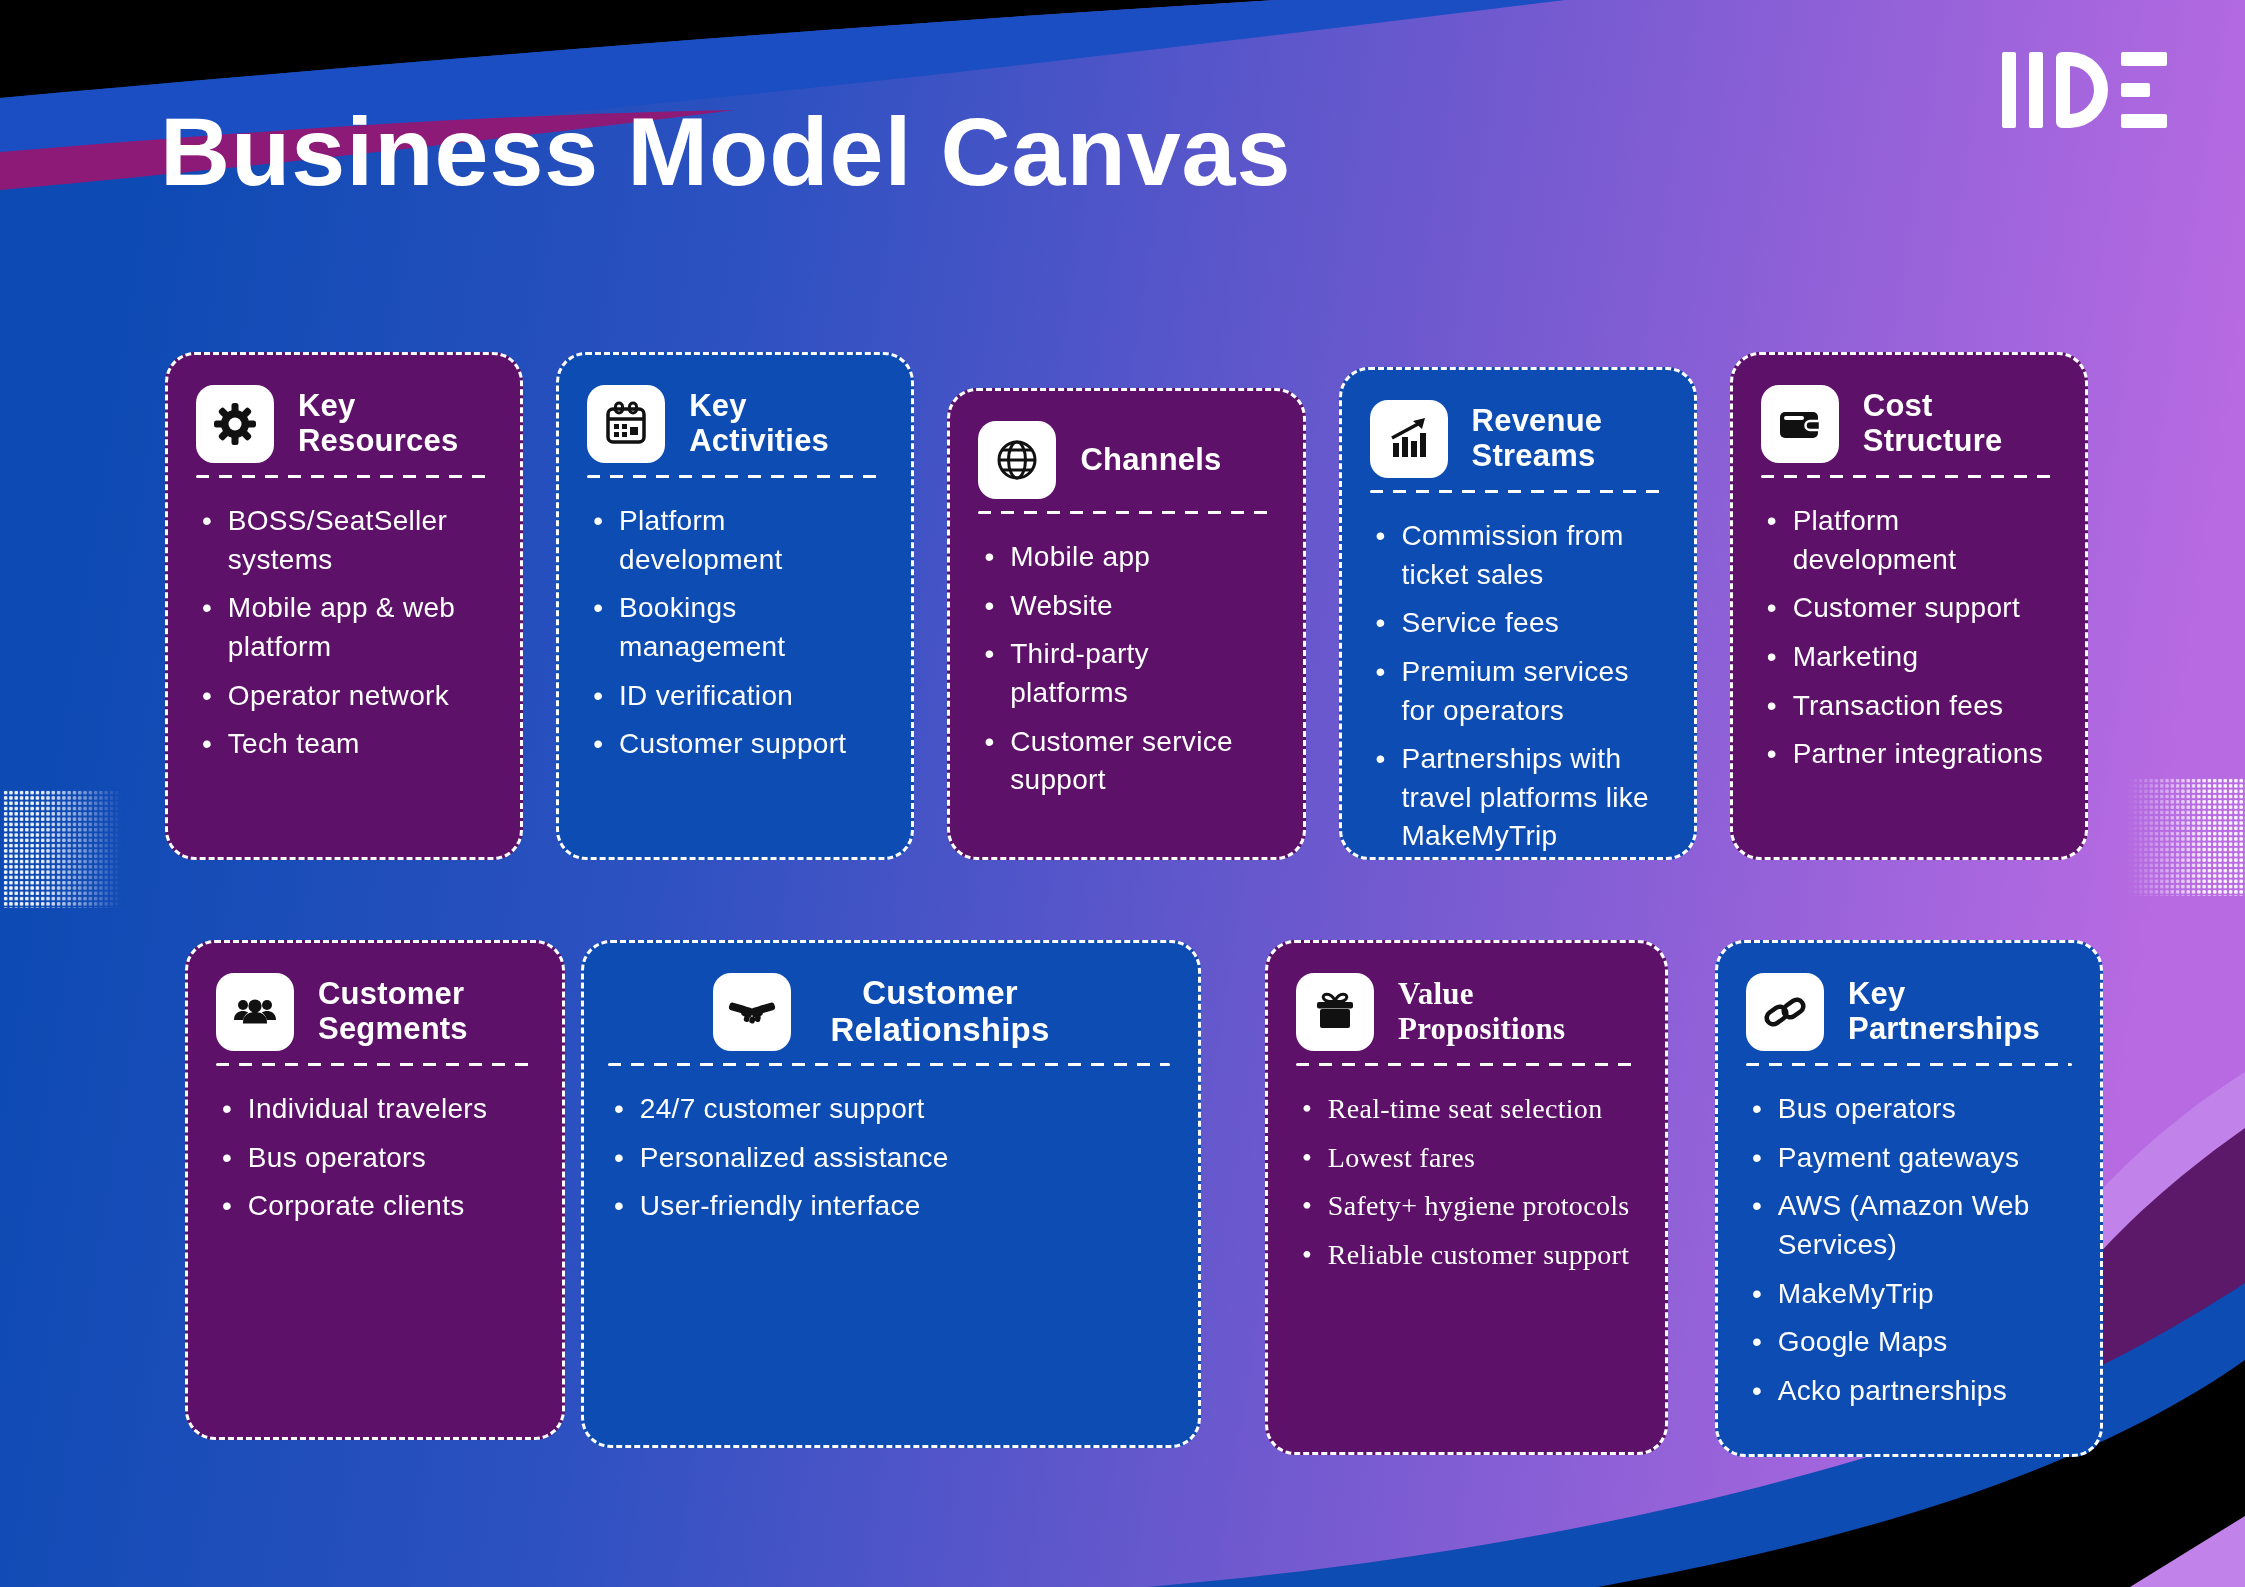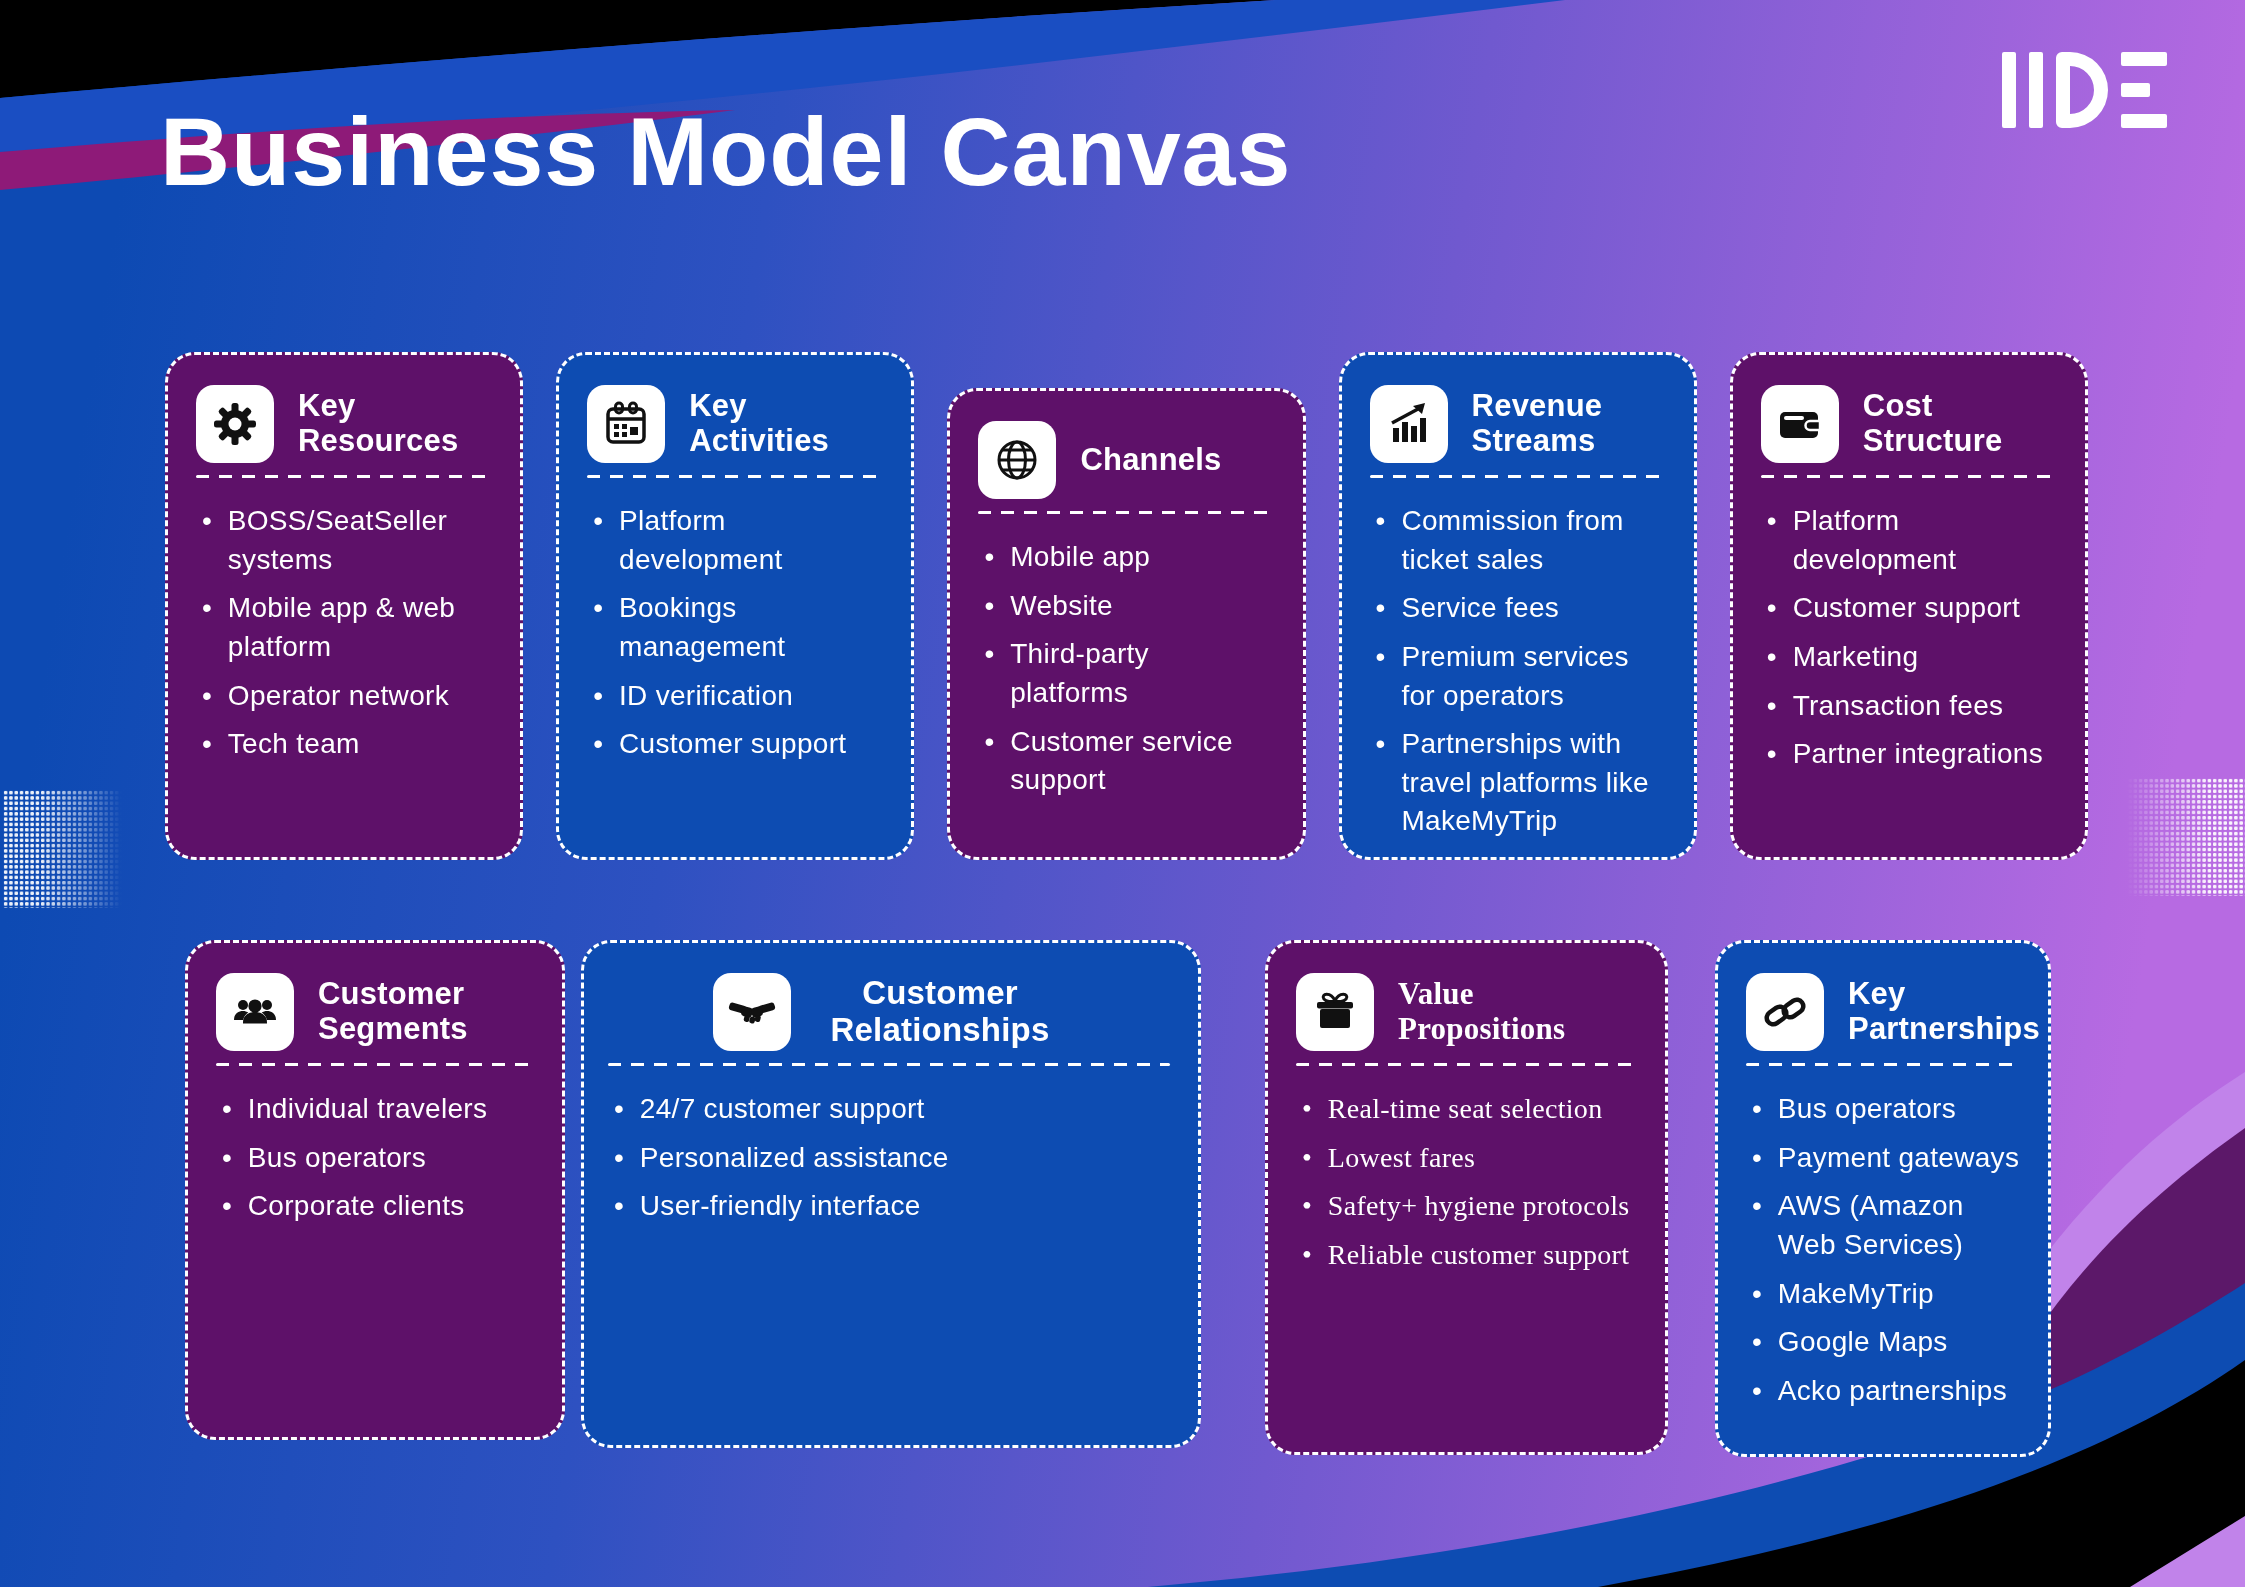--- a/index.html
+++ b/index.html
@@ -30,21 +30,21 @@
   .logo .l-e i{display:block;height:14px;background:#fff;border-radius:2px;}
   .logo .l-e i.mid{width:64%;}
   .sr{position:absolute;width:1px;height:1px;overflow:hidden;clip:rect(0 0 0 0);}
   
   #row1{position:absolute;left:165px;top:352px;width:1923px;height:508px;display:flex;gap:33px;z-index:4;}
   #row1 .card{flex:1 1 0;min-width:0;}
   #row2{position:absolute;left:185px;top:940px;display:flex;align-items:flex-start;z-index:4;}
   #row2 .card:nth-child(1){width:380px;min-height:500px;margin-right:16px;}
   #row2 .card:nth-child(2){width:620px;min-height:508px;margin-right:64px;padding-left:24px;}
   #row2 .card:nth-child(3){width:403px;min-height:515px;margin-right:47px;font-family:Liberation Serif, serif;}
-  #row2 .card:nth-child(4){width:336px;min-height:517px;}
+  #row2 .card:nth-child(4){width:388px;min-height:517px;}
   
   .card{box-sizing:border-box;border:3px dashed #fff;border-radius:30px;
     padding:26px 28px;color:#fff;}
   .card-head{display:flex;align-items:center;gap:24px;margin:4px 0 10px;}
   .card.centered .card-head{justify-content:center;text-align:center;}
   .icon-box{width:78px;height:78px;flex:0 0 78px;background:#fff;border-radius:18px;
     display:flex;align-items:center;justify-content:center;}
   .icon-box svg{width:48px;height:48px;}
   .card-title{margin:0;font-size:31px;font-weight:700;line-height:1.12;letter-spacing:.2px;}
   .card.centered .card-title{font-size:33px;max-width:250px;}
@@ -193,21 +193,21 @@
           <li>
             <span class="dot">•</span>
             <span class="txt">Third-party platforms</span>
           </li>
           <li>
             <span class="dot">•</span>
             <span class="txt">Customer service support</span>
           </li>
         </ul>
   </section>
-      <section class="card blue" style="background: rgb(13, 76, 178);">
+      <section class="card blue" style="background: rgb(13, 76, 178); margin-top: 15px;">
     <header class="card-head">
       <span class="icon-box">
             <svg viewBox="0 0 48 48" fill="#111">
               <rect x="8" y="28" width="6" height="14"></rect>
               <rect x="17" y="22" width="6" height="20"></rect>
               <rect x="26" y="26" width="6" height="16"></rect>
               <rect x="35" y="18" width="6" height="24"></rect>
               <path d="M7 23 L33 9" stroke="#111" stroke-width="3.5" fill="none"></path>
               <path d="M28 6 L40 3 L37 14 Z"></path>
             </svg>

